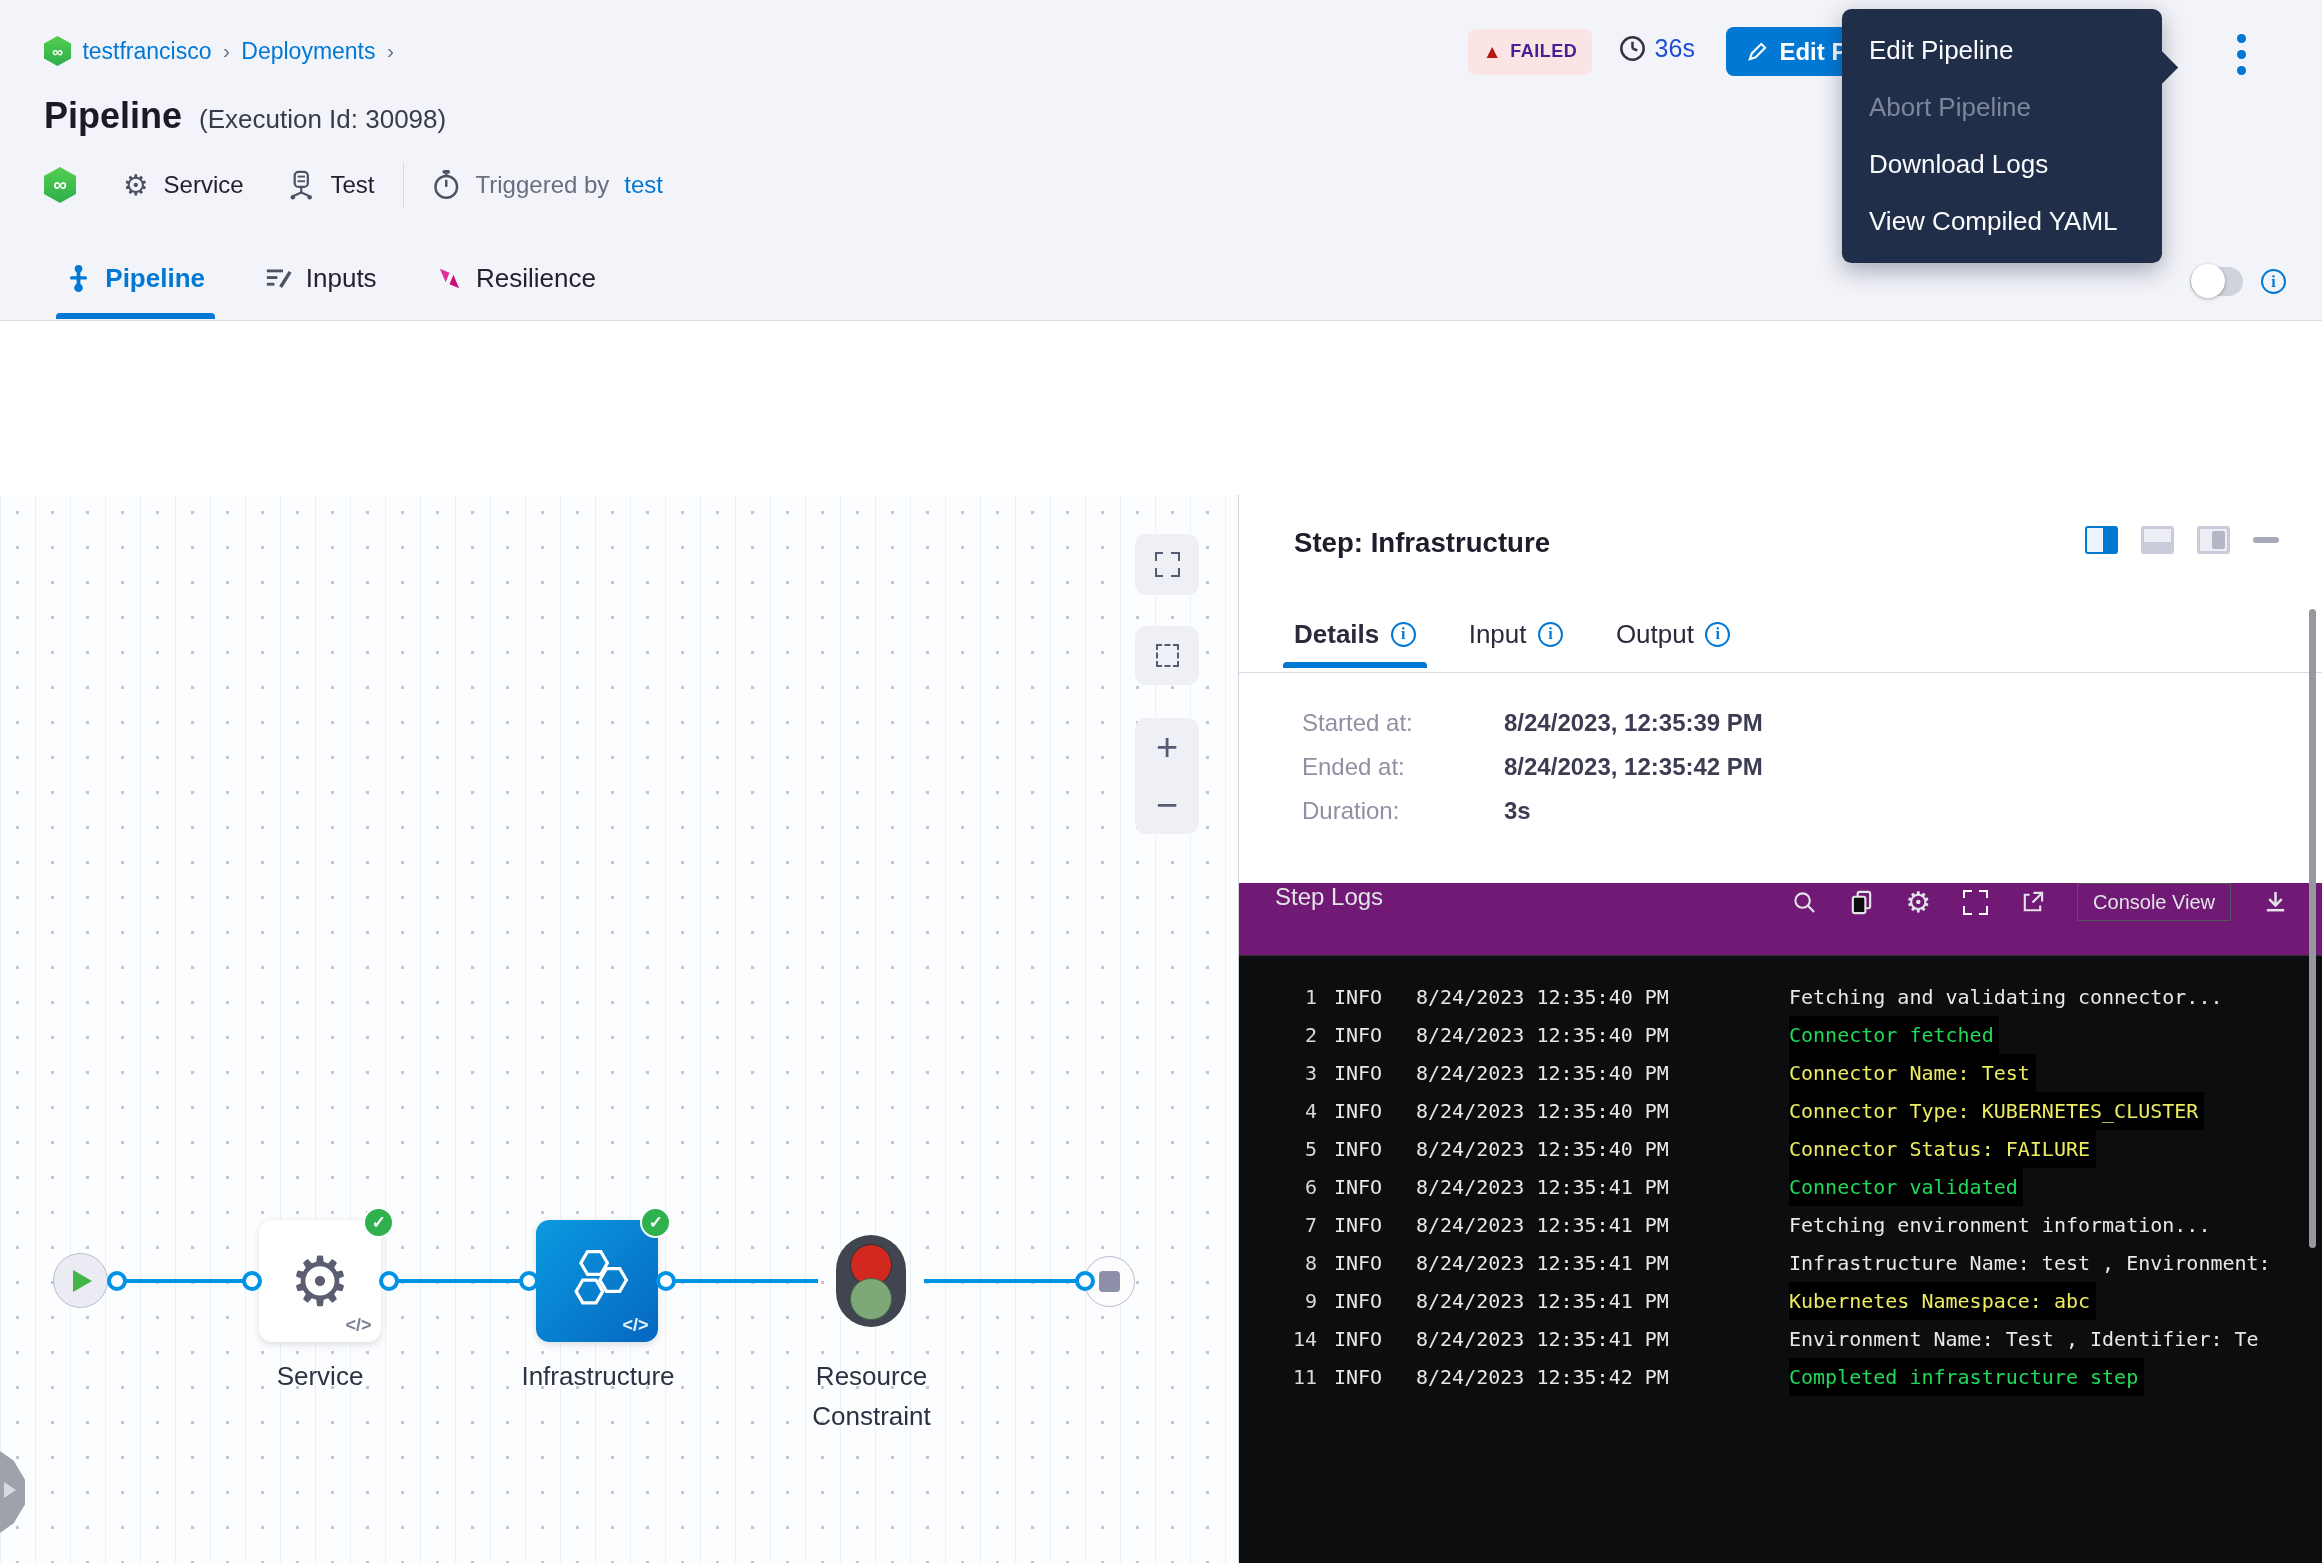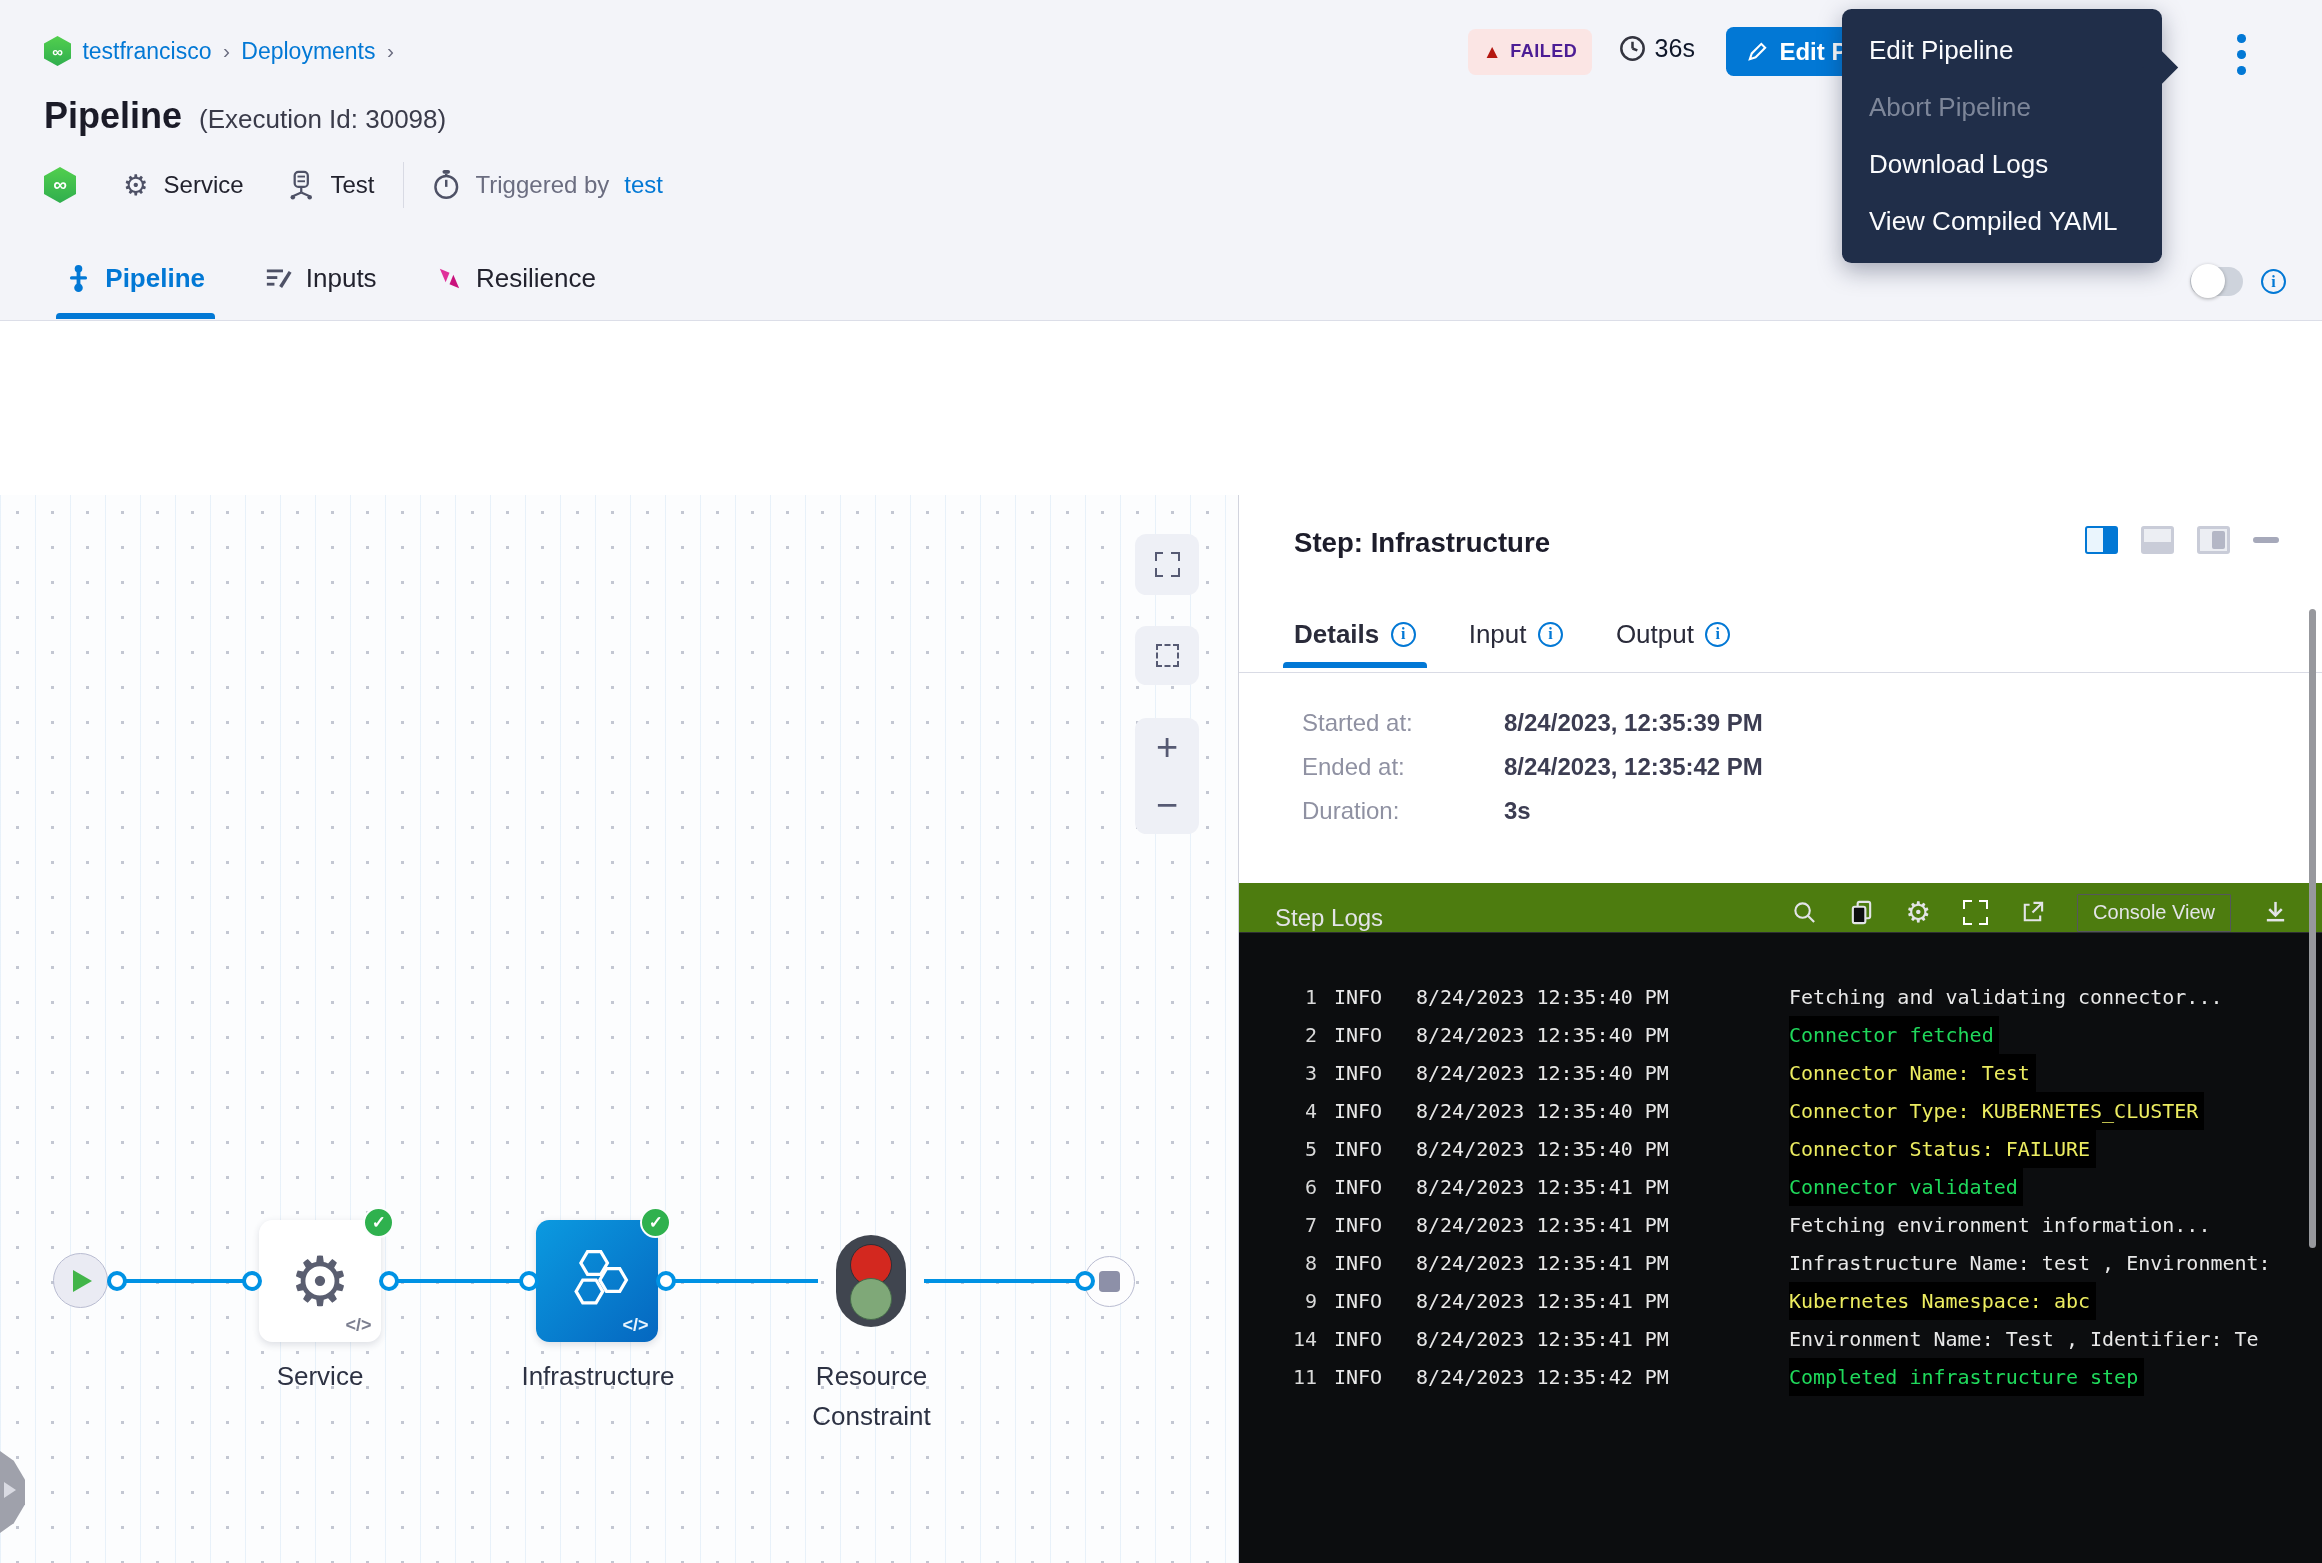--- a/index.html
+++ b/index.html
@@ -19,21 +19,21 @@
   .meta-row { left:44px; top:164px; display:flex; align-items:center; gap:15px; font-size:24px; height:42px; }
   .meta-gear { font-size:28.5px; color:#4e5166; }
   .meta-divider { width:1px; height:46px; background:#d8dae4; margin:0 13.3px; }
   .muted { color:#6b6d80; }
   .blue-link { color:#0278d5; cursor:pointer; }
 
   
   .failed-badge { left:1468px; top:28.5px; width:124px; height:46px; background:#fbe5e4; border-radius:7.6px; display:flex; align-items:center; justify-content:center; gap:8.6px; }
   .failed-badge .tri { color:#b41710; font-size:19px; }
   .failed-badge .txt { color:#4c1d95; font-weight:bold; font-size:18px; letter-spacing:0.5px; }
-  .dur-chip { left:1619px; top:34px; display:flex; align-items:center; gap:8.6px; font-size:25px; color:#0f172a; }
+  .dur-chip { left:1619px; top:34px; display:flex; align-items:center; gap:8.6px; font-size:25px; color:#1d4ed8; }
   .edit-btn { left:1726px; top:27px; width:186px; height:49px; background:#0278d5; border-radius:7.6px; color:#fff; display:flex; align-items:center; gap:11.4px; padding-left:21px; font-size:24px; font-weight:bold; overflow:hidden; white-space:nowrap; z-index:5; cursor:pointer; }
   .kebab { left:2237px; top:34px; width:9.5px; display:flex; flex-direction:column; gap:7.6px; cursor:pointer; z-index:5; }
   .kebab i { width:8.6px; height:8.6px; border-radius:50%; background:#0278d5; }
 
   
   .menu { left:1842px; top:8.6px; width:320px; background:#202e49; border-radius:9.5px; padding:13.3px 0; z-index:100; box-shadow:0 7.6px 23px rgba(20,30,60,.35); }
   .menu-tail { position:absolute; right:-10.5px; top:46px; width:25px; height:25px; background:#202e49; transform:rotate(45deg); }
   .menu-item { height:57px; display:flex; align-items:center; padding-left:27px; font-size:26px; color:#fbfcfe; cursor:pointer; position:relative; z-index:2; }
   .menu-item[data-disabled="true"] { color:#7d8699; cursor:default; }
 
@@ -120,21 +120,21 @@
   .dtab.active { font-weight:bold; }
   .dtab.active::after { content:""; position:absolute; left:-11.4px; bottom:0; width:calc(100% + 23px); height:5.7px; background:#0278d5; border-radius:3.8px 3.8px 0 0; }
   .dtab-border { position:absolute; left:0; top:177px; width:1083px; height:1px; background:#d9dbe5; }
   .fields { position:absolute; left:63px; top:214px; }
   .field-row { display:flex; margin-bottom:16px; }
   .field-label { width:202px; font-size:24px; color:#8f91a2; }
   .field-value { font-size:24px; font-weight:bold; color:#3c3d52; }
 
   
   .logs { left:1239px; top:883px; width:1083px; height:681px; background:#0c0d0f; }
-  .logs-header { position:absolute; left:0; top:0; width:100%; height:50px; background:#4d7c0f; border-bottom:1px solid #2e2f33; display:flex; align-items:flex-end; }
+  .logs-header { position:absolute; left:0; top:0; width:100%; height:73px; background:#701a75; border-bottom:1px solid #2e2f33; display:flex; align-items:flex-start; }
   .logs-title { margin-left:36px; font-size:24px; color:#e3e4e7; }
   .log-icons { position:absolute; right:34px; display:flex; align-items:center; gap:32px; }
   .licon { color:#e3e4e7; cursor:pointer; display:flex; align-items:center; }
   .console-btn { border:1px solid #55565c; border-radius:1px; padding:6.7px 15px; font-size:20px; color:#e3e4e7; cursor:pointer; white-space:nowrap; }
   .log-body { position:absolute; left:0; top:95px; width:100%; font-family:"DejaVu Sans Mono", monospace; font-size:20px; }
   .log-line { display:flex; height:38px; align-items:center; color:#e8e8e8; }
   .ln-num { width:78px; text-align:right; color:#d9d9d9; flex:none; }
   .ln-level { width:59px; margin-left:17px; flex:none; }
   .ln-time { width:373px; margin-left:23px; flex:none; }
   .ln-msg { flex:1; white-space:nowrap; overflow:hidden; }

